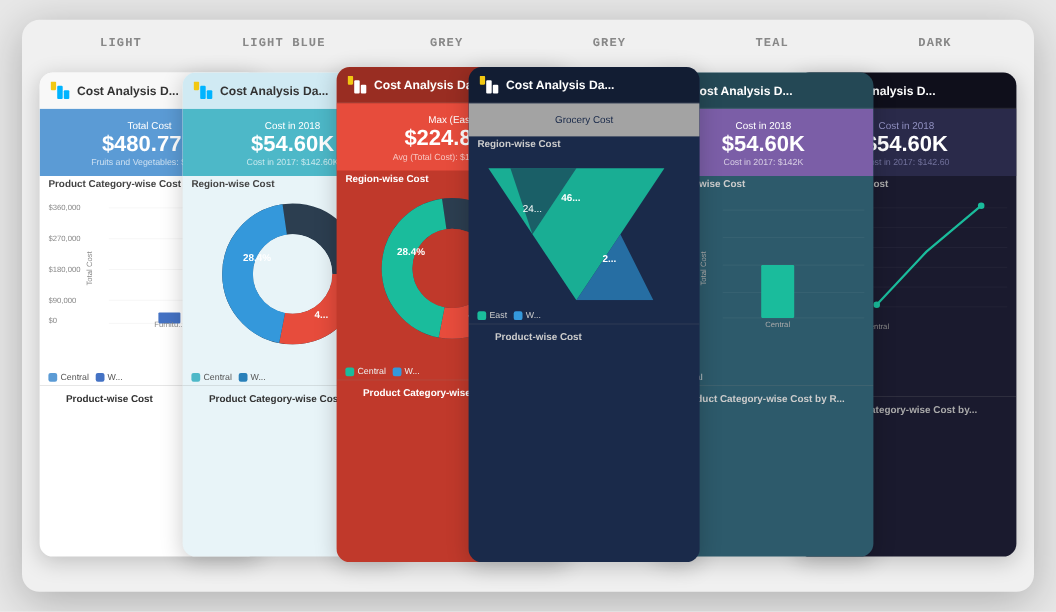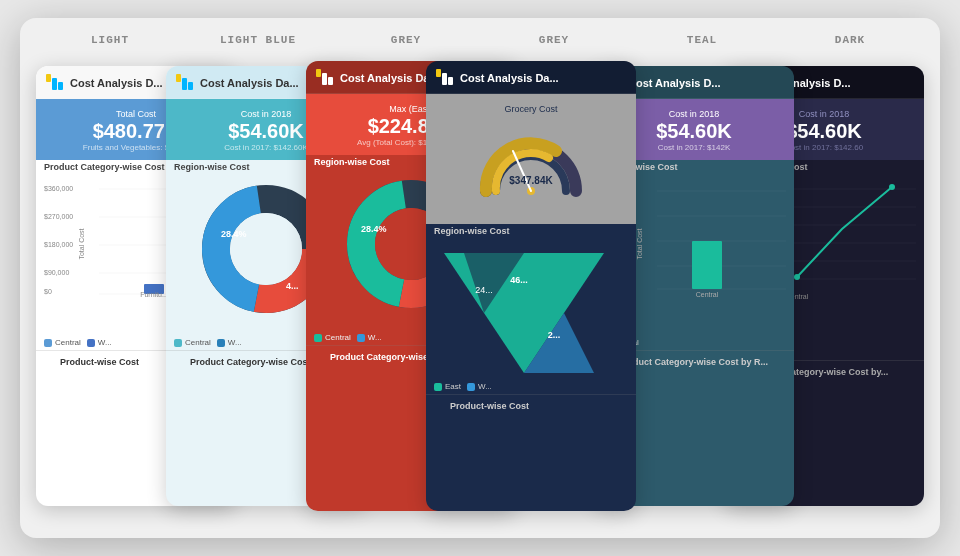--- a/index.html
+++ b/index.html
@@ -427,37 +427,20 @@
         <svg class="logo-icon" viewBox="0 0 18 18">
           <rect x="0" y="0" width="5" height="8" fill="#f2c811" rx="1"></rect>
           <rect x="6" y="4" width="5" height="12" fill="#fff" rx="1"></rect>
           <rect x="12" y="8" width="5" height="8" fill="#fff" rx="1"></rect>
         </svg>
         <span class="title-text">Cost Analysis Da...</span>
       </div>
       <div class="kpi-box">
         <div class="kpi-label">Grocery Cost</div>
 
-        <div class="gauge-area">
-          <svg viewBox="0 0 120 80" width="120" height="80">
-
-            <path d="M 15 65 A 45 45 0 0 1 105 65" fill="none" stroke="#3a3a5a" stroke-width="12" stroke-linecap="round"></path>
-
-            <path d="M 15 65 A 45 45 0 0 1 85 25" fill="none" stroke="#c8a020" stroke-width="12" stroke-linecap="round"></path>
-
-            <path d="M 25 65 A 35 35 0 0 1 95 65" fill="none" stroke="#2a3a5a" stroke-width="8" stroke-linecap="round"></path>
-            <path d="M 25 65 A 35 35 0 0 1 78 32" fill="none" stroke="#e6b830" stroke-width="8" stroke-linecap="round"></path>
-
-            <circle cx="60" cy="65" r="4" fill="#e6b830"></circle>
-
-            <line x1="60" y1="65" x2="42" y2="25" stroke="#fff" stroke-width="2" stroke-linecap="round"></line>
-
-            <text x="60" y="58" font-size="10" fill="#1a2a4a" font-weight="bold" text-anchor="middle">$347.84K</text>
-          </svg>
-        </div>
       </div>
       <div class="section-title">Region-wise Cost</div>
       <div class="chart-area" style="height: 140px;">
         
         <svg viewBox="0 0 180 130" width="180" height="130">
 
           <polygon points="10,10 170,10 130,70 90,130 50,70" fill="#1abc9c" opacity="0.9"></polygon>
           <polygon points="90,130 130,70 160,130" fill="#2980b9" opacity="0.8"></polygon>
           <polygon points="10,10 90,10 50,70 30,10" fill="#1a2a4a" opacity="0.6"></polygon>
 

